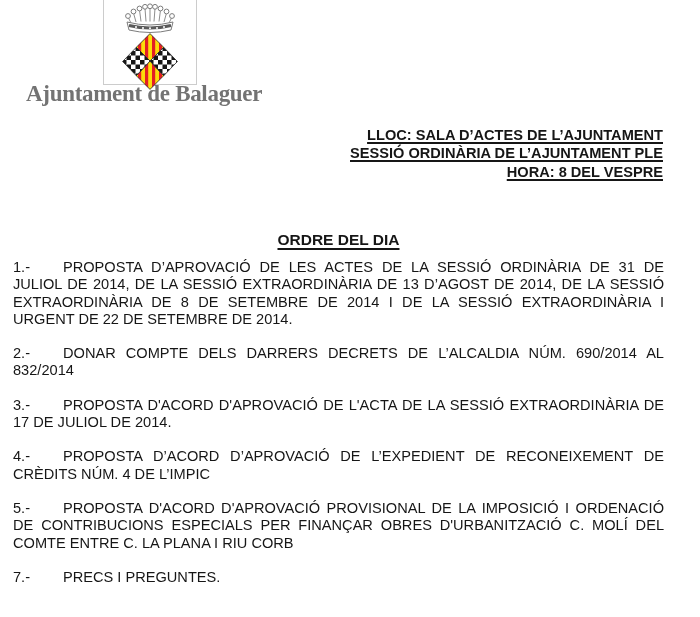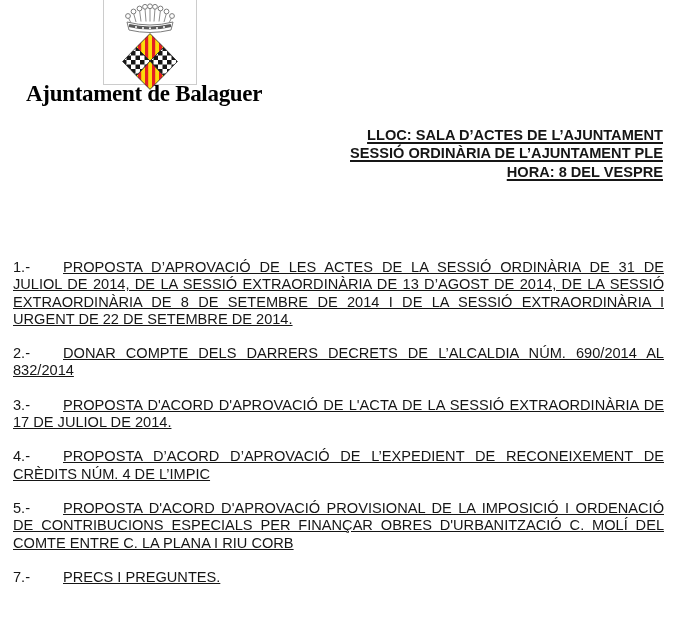--- a/index.html
+++ b/index.html
@@ -12,21 +12,21 @@
   .logo-box {
     position:absolute; left:103px; top:0; width:92px; height:84px;
     border:1px solid #cccccc; border-top:none; background:#ffffff;
   }
   .crown-wrap { position:absolute; left:50%; transform:translateX(-50%); top:1px; }
   .shield-wrap { position:absolute; left:50%; transform:translateX(-50%); top:33px; }
 
   .org-name {
     position:absolute; left:26px; top:81px; margin:0;
     font-family:"Liberation Serif", serif; font-weight:bold;
-    font-size:23px; letter-spacing:-0.3px; color:#000000; white-space:nowrap;
+    font-size:23px; letter-spacing:-0.3px; color:#737373; white-space:nowrap;
   }
 
   
   .session-header {
     position:absolute; top:126px; right:37px; text-align:right;
     font-weight:bold; font-size:14.6px; line-height:18.4px;
   }
   .hline {
     text-decoration:underline; text-underline-offset:2px;
     text-decoration-thickness:1.5px; white-space:pre;
@@ -37,21 +37,21 @@
     position:absolute; left:13px; top:231px; width:651px; text-align:center;
     font-weight:bold; font-size:15.5px;
   }
   .agenda-title .ut {
     text-decoration:underline; text-underline-offset:2.5px; text-decoration-thickness:1.5px;
   }
   .agenda-list {
     position:absolute; left:13px; top:259px; width:651px;
     font-size:14.6px; line-height:17.3px; color:#161616;
   }
-  .item { margin:0 0 17px 0;text-decoration:underline; }
+  .item { margin:0 0 17px 0; }
   .line { text-align:justify; text-align-last:justify; }
   .line.last { text-align-last:left; }
   .num { display:inline-block; width:50px; }
 </style>
 </head>
 <body>
 
 <div class="page">
 
   <div class="logo-box">
@@ -108,20 +108,23 @@
   </div>
 
   <h1 class="org-name">Ajuntament de Balaguer</h1>
 
   <div class="session-header">
       <div class="hline">LLOC: SALA D’ACTES DE L’AJUNTAMENT</div>
       <div class="hline">SESSIÓ ORDINÀRIA DE L’AJUNTAMENT PLE</div>
       <div class="hline">HORA: 8 DEL VESPRE</div>
     </div>
 
+  <div class="agenda-title">
+    <span class="ut">ORDRE DEL DIA</span>
+  </div>
 
   <div class="agenda-list">
       <div class="item">
         <div class="line"><span class="num">1.-</span>PROPOSTA D’APROVACIÓ DE LES ACTES DE LA SESSIÓ ORDINÀRIA DE 31 DE</div>
         <div class="line">JULIOL DE 2014, DE LA SESSIÓ EXTRAORDINÀRIA DE 13 D’AGOST DE 2014, DE LA SESSIÓ</div>
         <div class="line">EXTRAORDINÀRIA DE 8 DE SETEMBRE DE 2014 I DE LA SESSIÓ EXTRAORDINÀRIA I</div>
         <div class="line last">URGENT DE 22 DE SETEMBRE DE 2014.</div>
       </div>
       <div class="item">
         <div class="line"><span class="num">2.-</span>DONAR COMPTE DELS DARRERS DECRETS DE L’ALCALDIA NÚM. 690/2014 AL</div>

